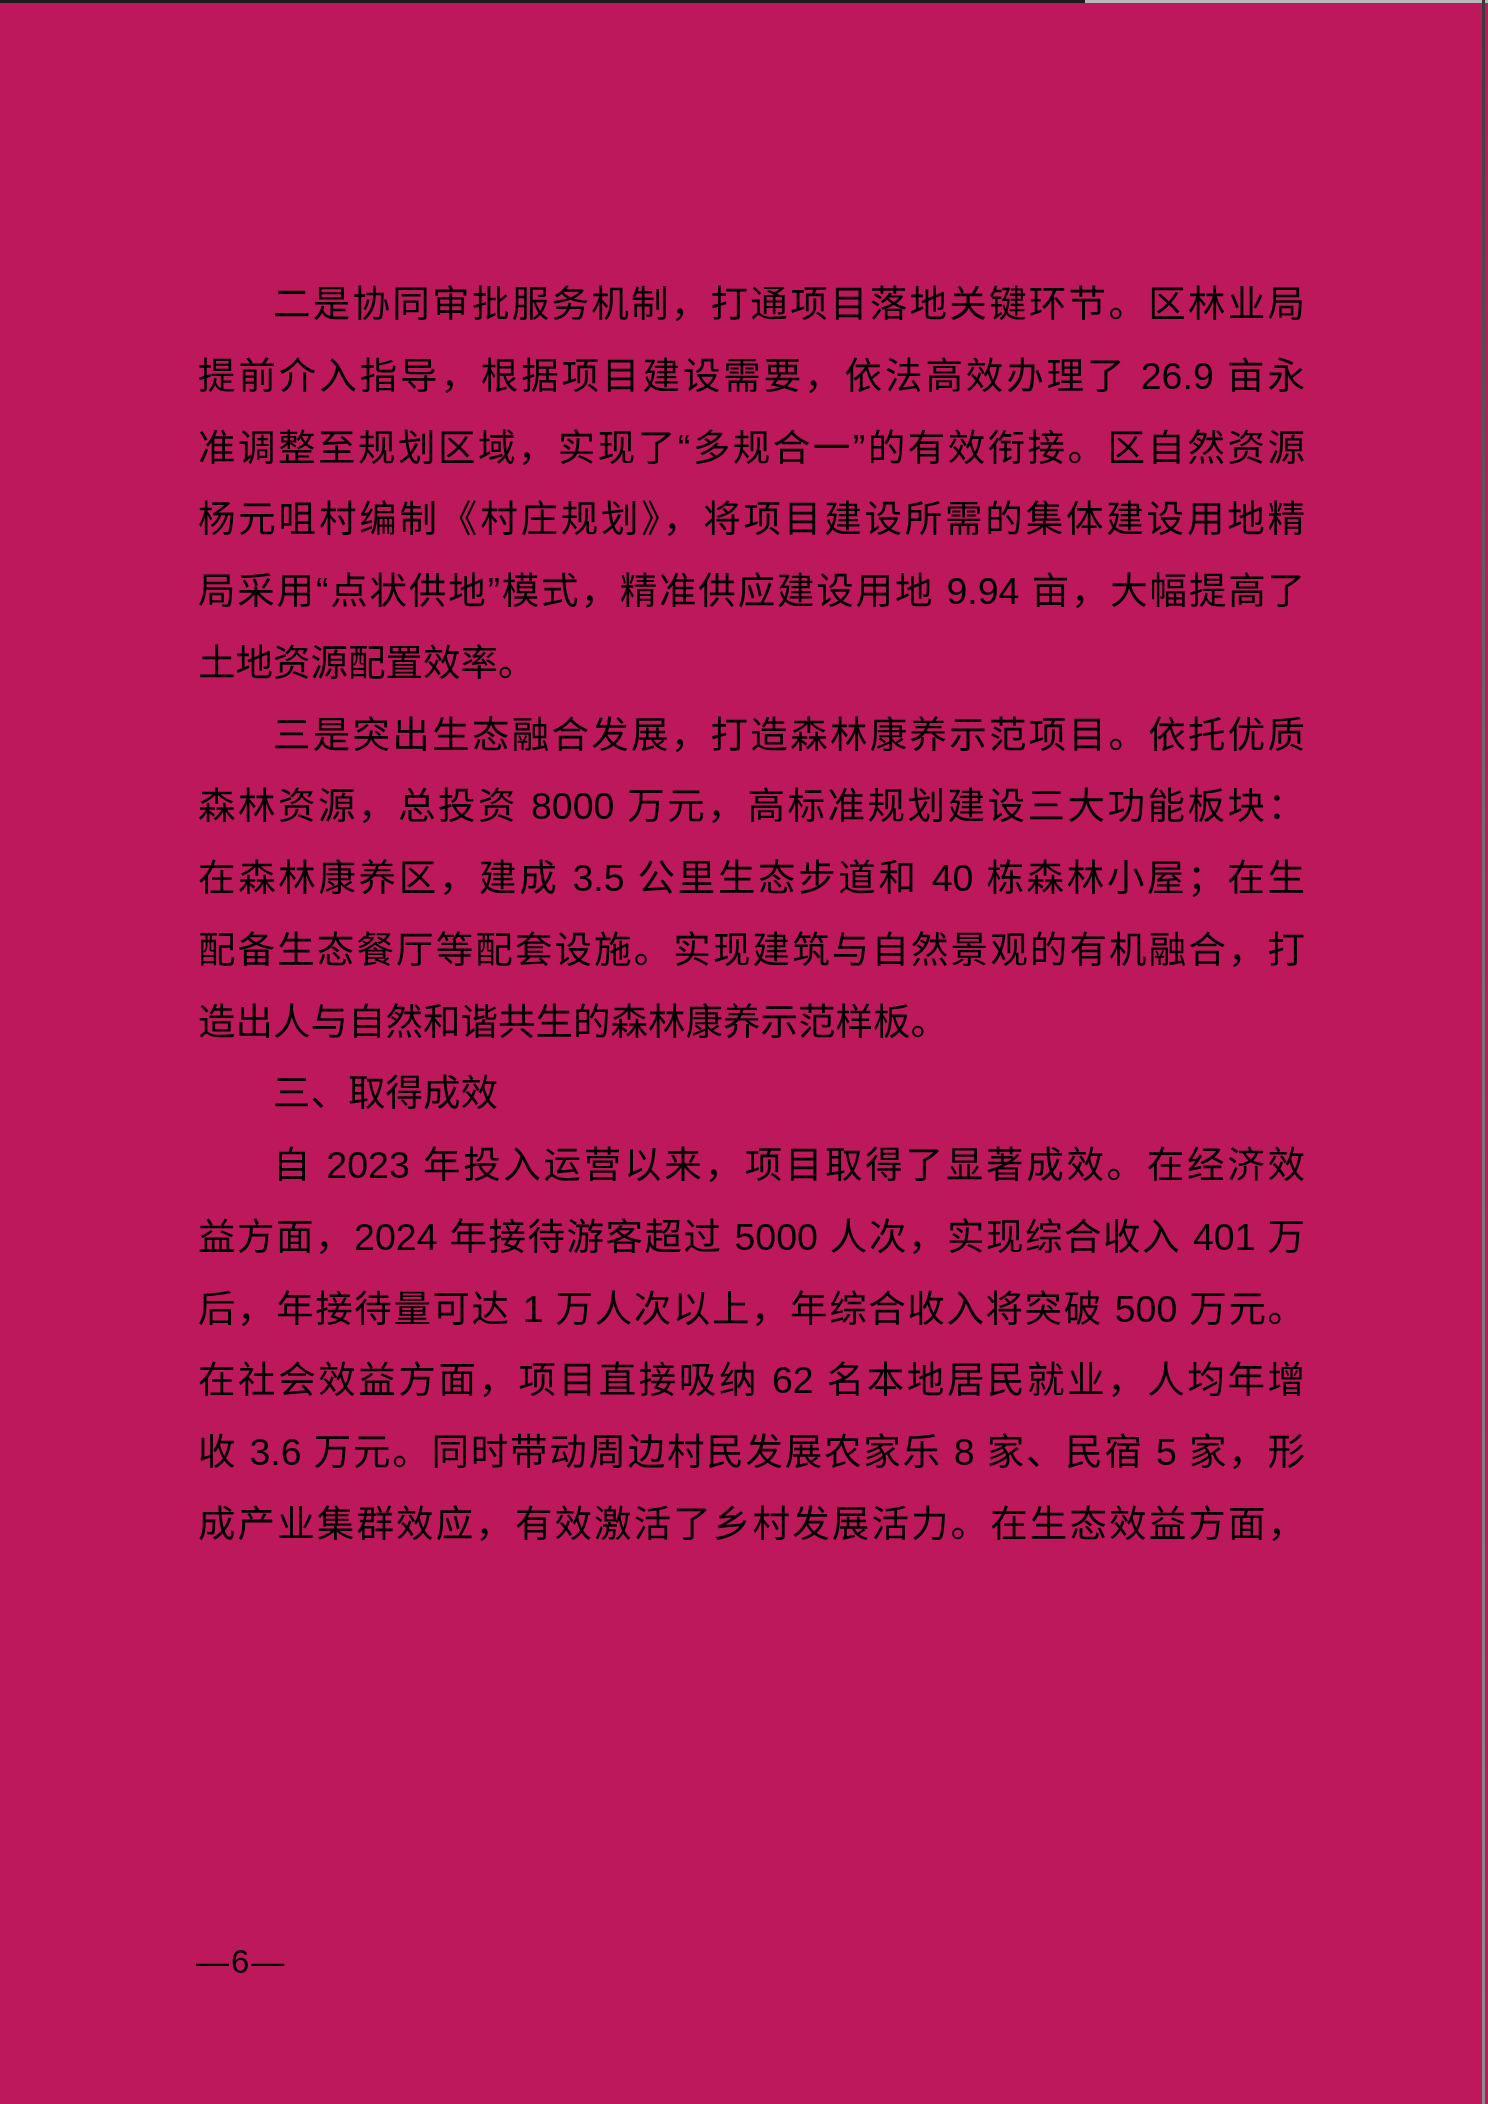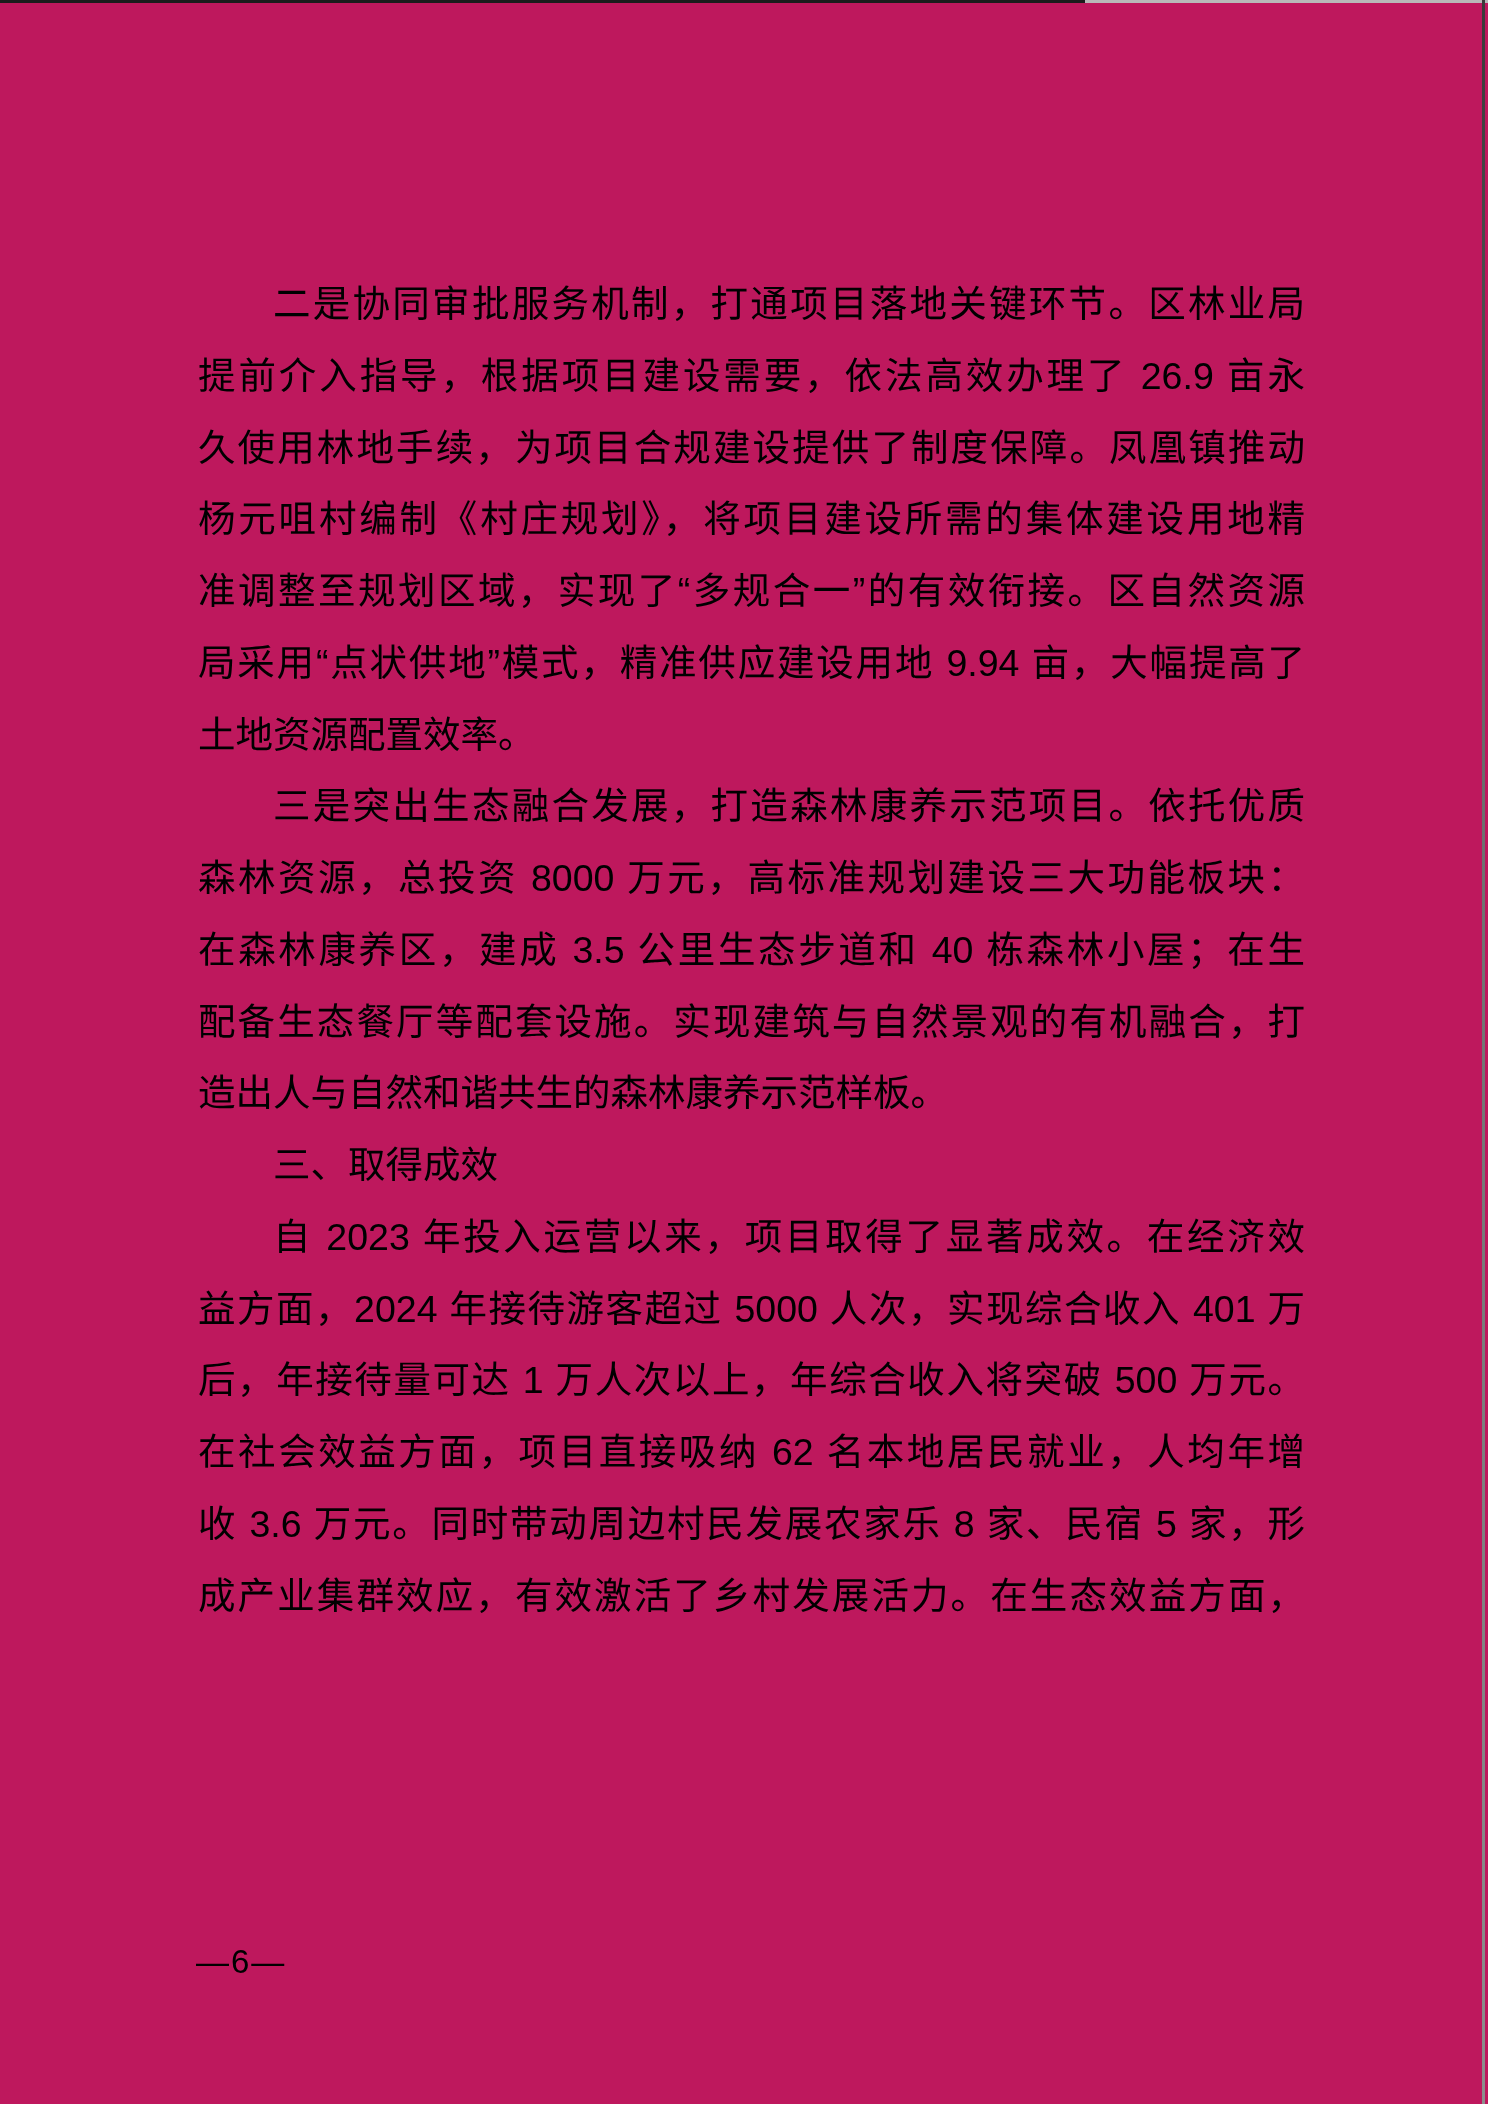--- a/index.html
+++ b/index.html
@@ -61,23 +61,22 @@
 
 <div class="page">
 
   <div class="scan-top"></div>
   <div class="scan-top-right"></div>
   <div class="scan-right"></div>
 
   <main class="textblock">
     <p class="ln just indent">二是协同审批服务机制，打通项目落地关键环节。区林业局</p>
     <p class="ln just">提前介入指导，根据项目建设需要，依法高效办理了 26.9 亩永</p>
-    <p class="ln just">久使用林地手续，为项目合规建设提供了制度保障。凤凰镇推动</p>
+    <p class="ln just">准调整至规划区域，实现了“多规合一”的有效衔接。区自然资源</p>
     <p class="ln just">杨元咀村编制《村庄规划》，将项目建设所需的集体建设用地精</p>
-    <p class="ln just">准调整至规划区域，实现了“多规合一”的有效衔接。区自然资源</p>
     <p class="ln just">局采用“点状供地”模式，精准供应建设用地 9.94 亩，大幅提高了</p>
     <p class="ln plain">土地资源配置效率。</p>
     <p class="ln just indent">三是突出生态融合发展，打造森林康养示范项目。依托优质</p>
     <p class="ln just">森林资源，总投资 8000 万元，高标准规划建设三大功能板块：</p>
     <p class="ln just">在森林康养区，建成 3.5 公里生态步道和 40 栋森林小屋；在生</p>
     <p class="ln just">配备生态餐厅等配套设施。实现建筑与自然景观的有机融合，打</p>
     <p class="ln plain">造出人与自然和谐共生的森林康养示范样板。</p>
     <p class="ln plain indent">三、取得成效</p>
     <p class="ln just indent">自 2023 年投入运营以来，项目取得了显著成效。在经济效</p>
     <p class="ln just">益方面，2024 年接待游客超过 5000 人次，实现综合收入 401 万</p>

